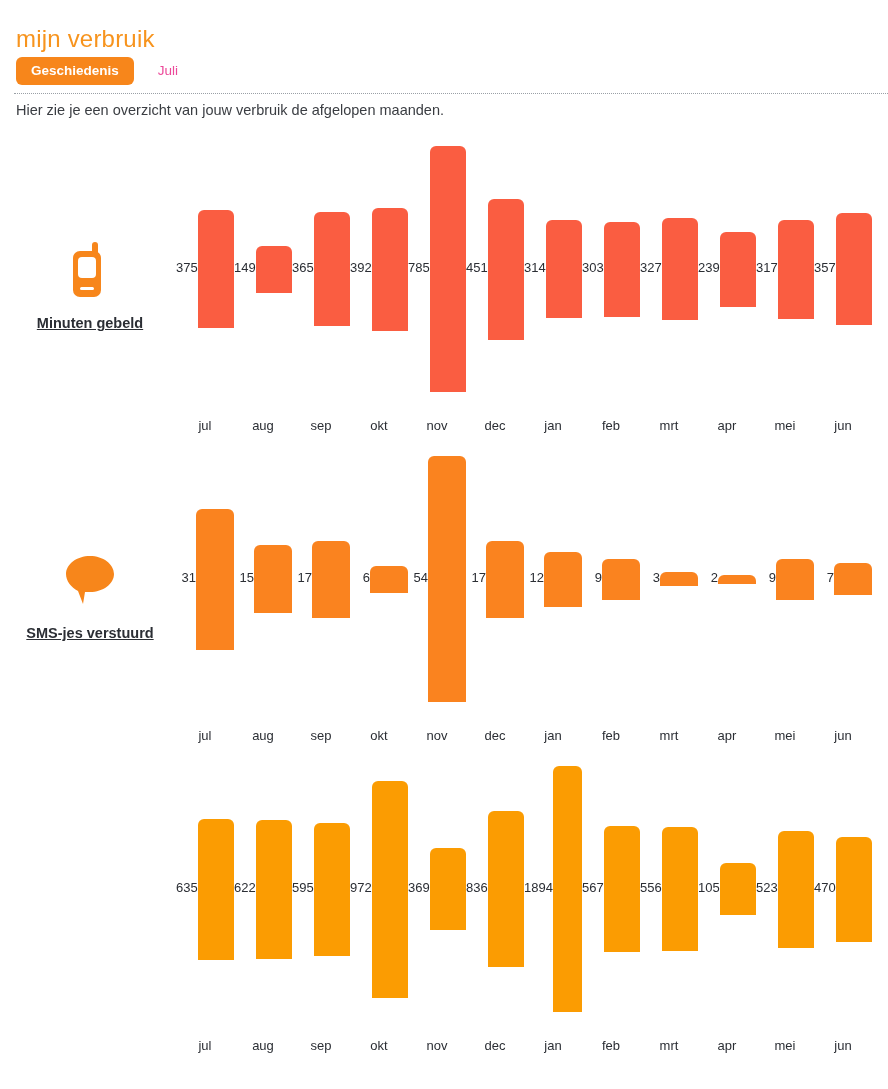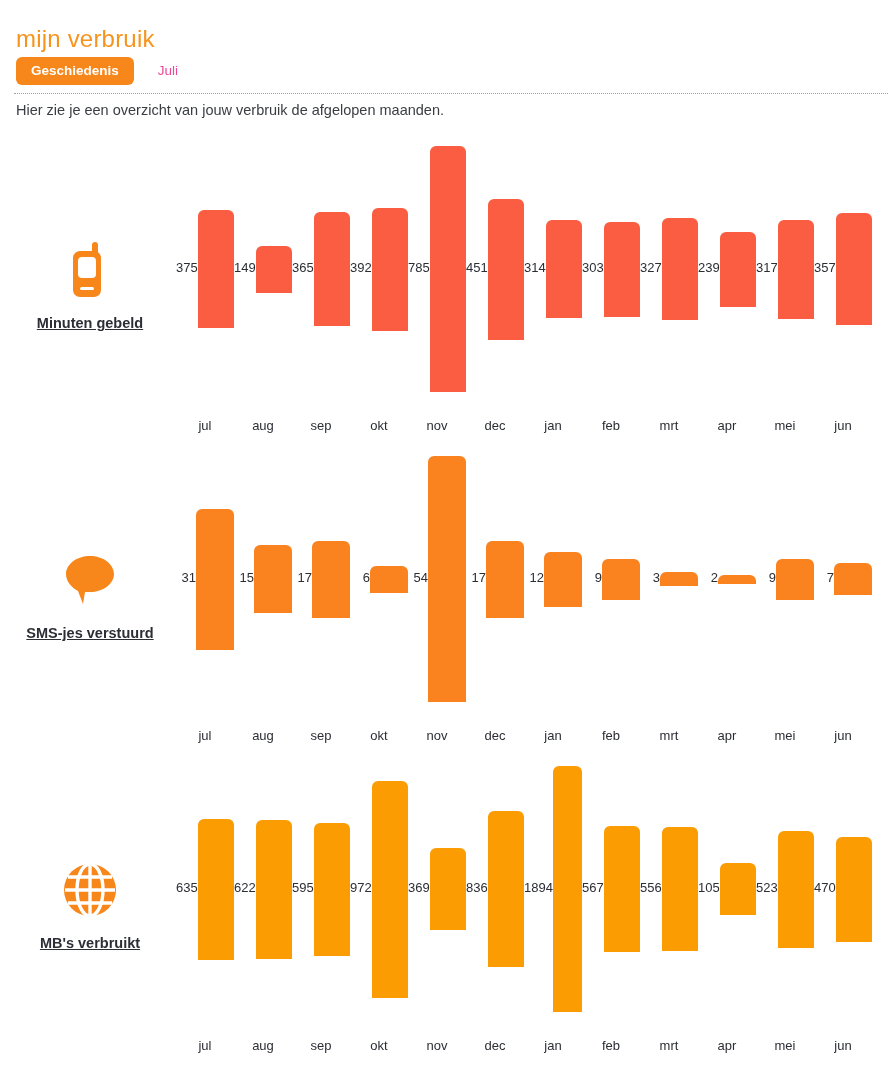--- a/index.html
+++ b/index.html
@@ -313,35 +313,20 @@
         <div class="bar-slot">
           <div class="bar-value">7</div>
           <div class="bar" style="height: 32px; background: rgb(250, 131, 31);"></div>
           <div class="bar-label">jun</div>
         </div>
       </div>
   </div>
 </div>
 
 <div class="chart-block c3">
-  <div class="legend">
-    <span class="legend-icon">
-      <svg viewBox="0 0 64 64" width="64" height="64" aria-hidden="true">
-        <circle cx="32" cy="32" r="26" fill="#F7861B"></circle>
-        <g stroke="#ffffff" stroke-width="3.4" fill="none">
-          <line x1="32" y1="6" x2="32" y2="58"></line>
-          <line x1="7" y1="32" x2="57" y2="32"></line>
-          <line x1="10" y1="19" x2="54" y2="19"></line>
-          <line x1="10" y1="45" x2="54" y2="45"></line>
-          <ellipse cx="32" cy="32" rx="13" ry="26"></ellipse>
-        </g>
-      </svg>
-    </span>
-    <span class="legend-label">MB's verbruikt</span>
-  </div>
   <div class="plot">
     <div class="bars">
         <div class="bar-slot">
           <div class="bar-value">635</div>
           <div class="bar" style="height: 141px; background: rgb(251, 156, 2);"></div>
           <div class="bar-label">jul</div>
         </div>
         <div class="bar-slot">
           <div class="bar-value">622</div>
           <div class="bar" style="height: 139px; background: rgb(251, 156, 2);"></div>

